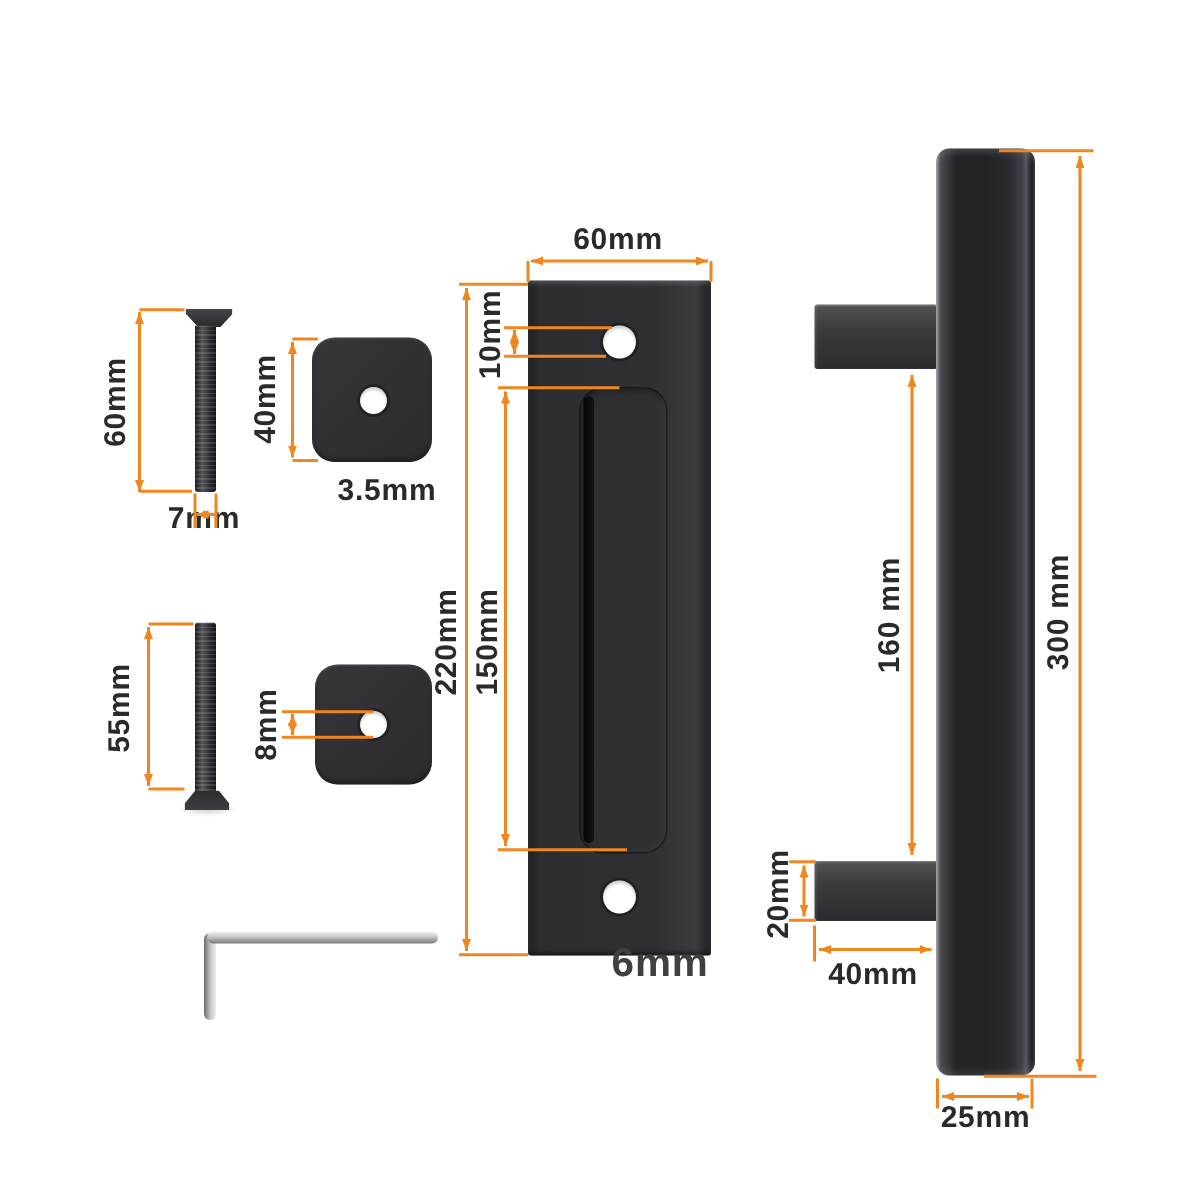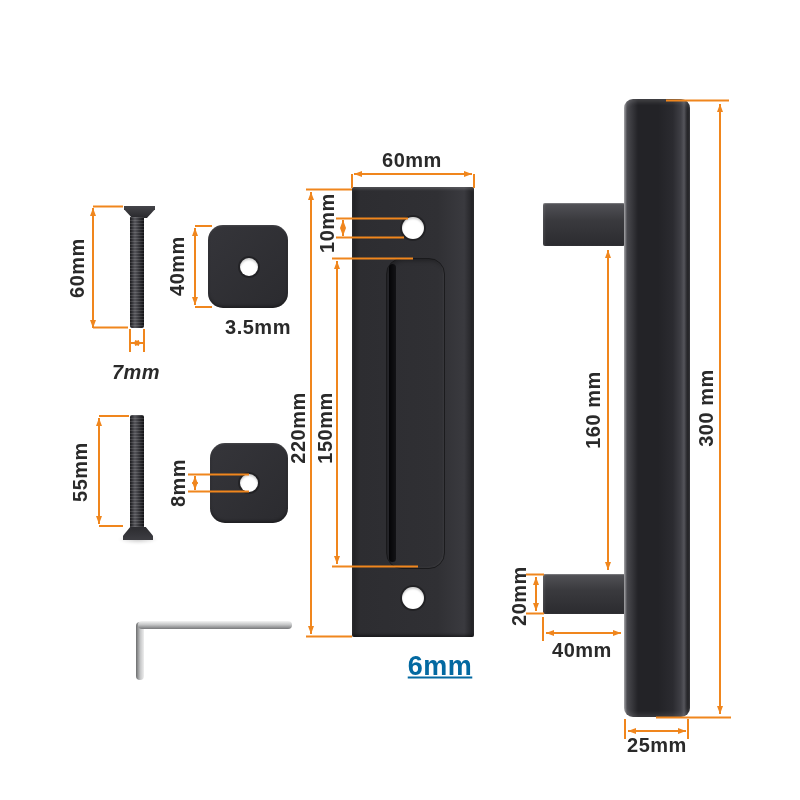--- a/index.html
+++ b/index.html
@@ -159,29 +159,29 @@
     <line x1="666" y1="100.5" x2="729" y2="100.5"></line>
     <line x1="656" y1="717.5" x2="731" y2="717.5"></line>
     <line x1="526" y1="574.5" x2="544" y2="574.5"></line>
     <line x1="526" y1="613.5" x2="544" y2="613.5"></line>
     <line x1="543" y1="617" x2="543" y2="641"></line>
     <line x1="625" y1="719" x2="625" y2="739"></line>
     <line x1="688" y1="719" x2="688" y2="739"></line>
   </svg>
 
   <div class="dim-label rot" style="left: 77px; top: 268px; color: rgb(42, 42, 42);">60mm</div>
-  <div class="dim-label" style="left: 136px; top: 372px; color: rgb(42, 42, 42); font-style: italic;">7mm</div>
+  <div class="dim-label" style="left: 136px; top: 346px; color: rgb(42, 42, 42);">7mm</div>
   <div class="dim-label rot" style="left: 177px; top: 266px; color: rgb(42, 42, 42);">40mm</div>
   <div class="dim-label" style="left: 258px; top: 327px; color: rgb(42, 42, 42);">3.5mm</div>
   <div class="dim-label rot" style="left: 80px; top: 472px; color: rgb(42, 42, 42);">55mm</div>
   <div class="dim-label rot" style="left: 178px; top: 483px; color: rgb(42, 42, 42);">8mm</div>
   <div class="dim-label" style="left: 412px; top: 160px; color: rgb(42, 42, 42);">60mm</div>
   <div class="dim-label rot" style="left: 327px; top: 223px; color: rgb(42, 42, 42);">10mm</div>
   <div class="dim-label rot" style="left: 298px; top: 428px; color: rgb(42, 42, 42);">220mm</div>
   <div class="dim-label rot" style="left: 325px; top: 428px; color: rgb(42, 42, 42);">150mm</div>
-  <div class="dim-label big" style="left: 440px; top: 666px; color: #0369a1; text-decoration: underline;">6mm</div>
+  <div class="dim-label big" style="left: 440px; top: 642px; color: #404040;">6mm</div>
   <div class="dim-label rot" style="left: 593px; top: 410px; color: rgb(42, 42, 42);">160 mm</div>
   <div class="dim-label rot" style="left: 706px; top: 408px; color: rgb(42, 42, 42);">300 mm</div>
   <div class="dim-label rot" style="left: 519px; top: 596px; color: rgb(42, 42, 42);">20mm</div>
   <div class="dim-label" style="left: 582px; top: 650px; color: rgb(42, 42, 42);">40mm</div>
   <div class="dim-label" style="left: 657px; top: 745px; color: rgb(42, 42, 42);">25mm</div>
 
 </div>
 
 </body></html>

